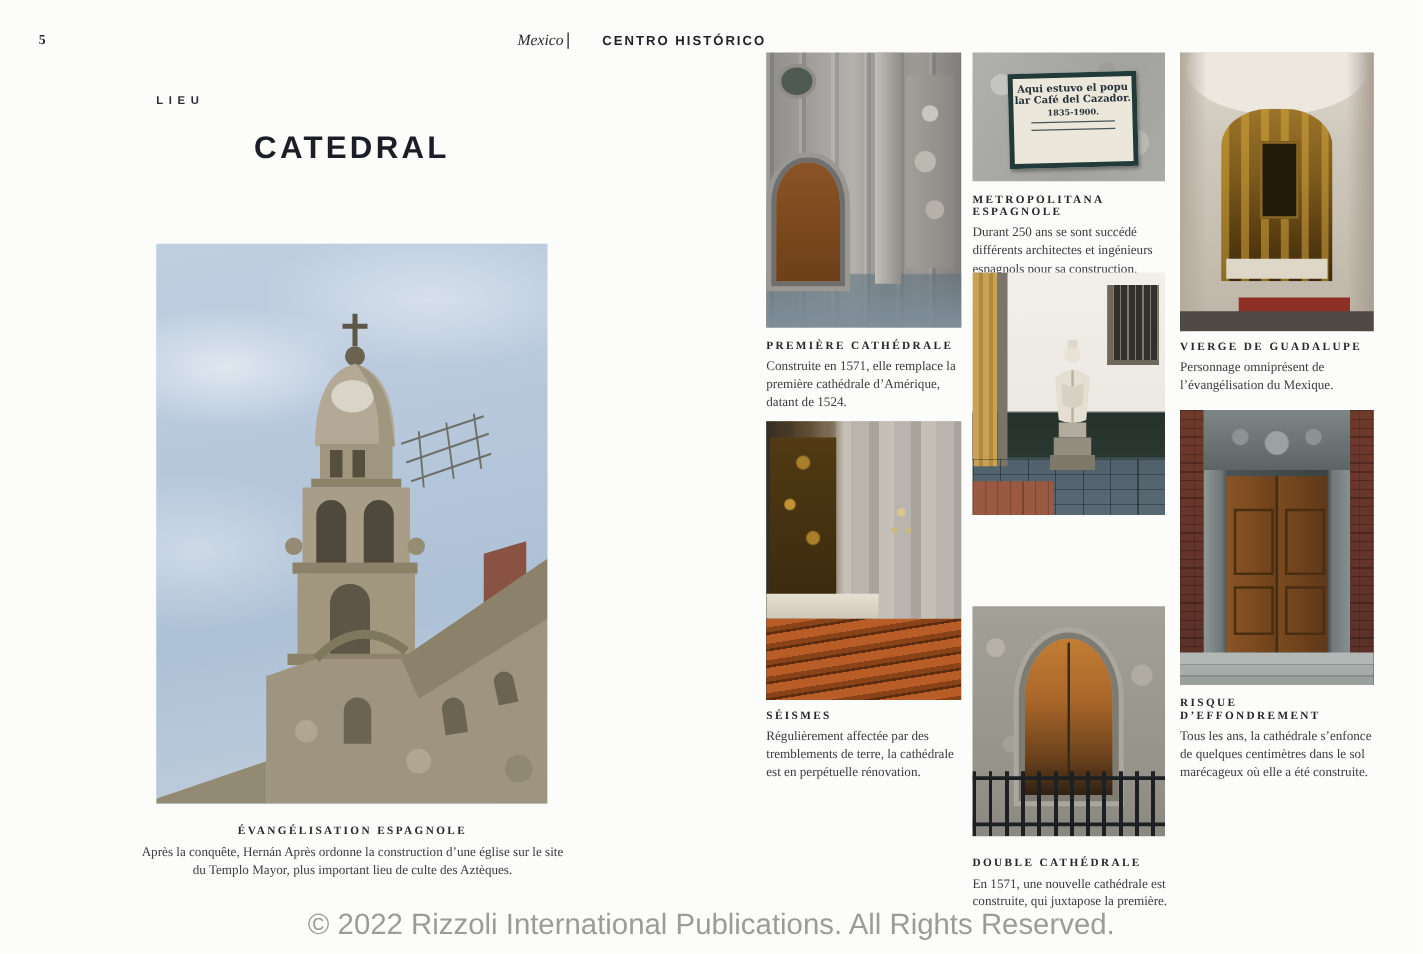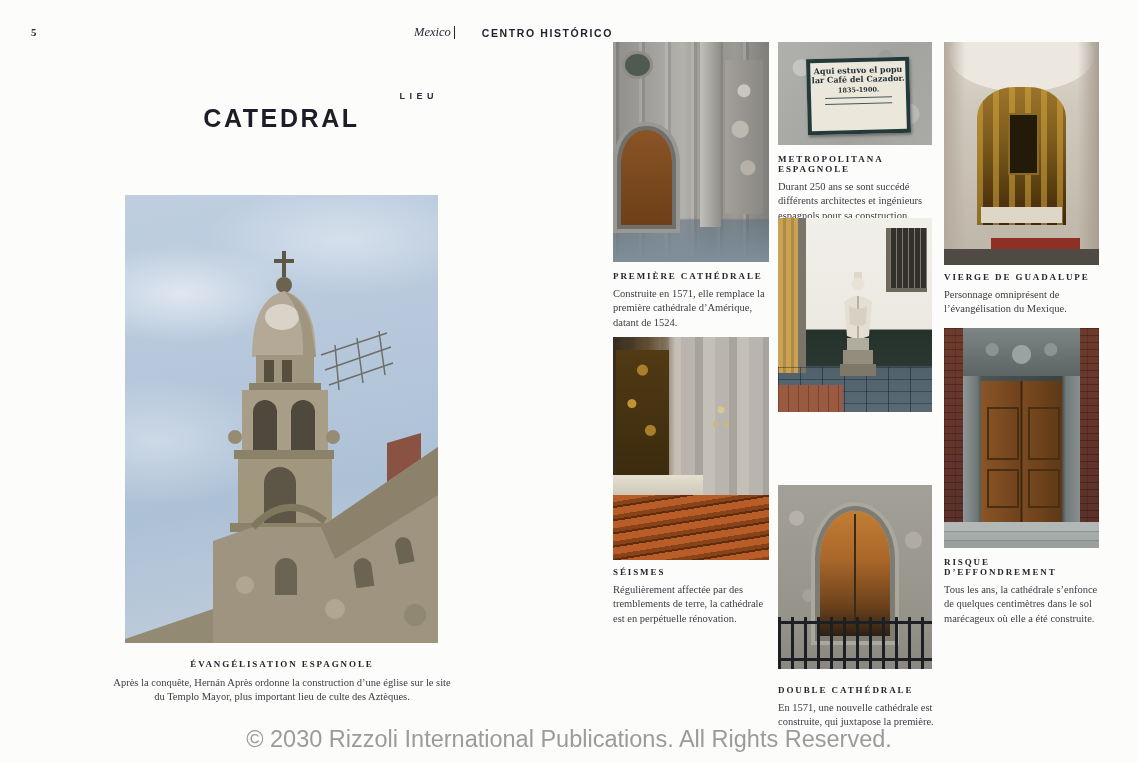--- a/index.html
+++ b/index.html
@@ -9,21 +9,21 @@
   .abs{position:absolute;}
 
   
   .pagenum{left:31px;top:26px;font:700 11px "Liberation Serif",serif;color:#2a2a32;}
   .runhead{left:383px;top:25px;display:flex;align-items:center;gap:3px;margin-left:31px;}
   .runhead .book{font:italic 400 12.5px "Liberation Serif",serif;color:#2a2a32;}
   .runhead .bar{width:1px;height:13px;background:#23232b;}
   .runhead .section{font:700 10.5px "Liberation Sans",sans-serif;letter-spacing:1.6px;color:#23232b;padding-left:24px;}
 
   
-  .kicker{left:125px;top:91px;width:313px;text-align:right;
+  .kicker{left:125px;top:75px;width:313px;text-align:left;
           font:700 9px "Liberation Sans",sans-serif;letter-spacing:4.5px;color:#2b2b33;}
   .title{left:60px;top:102px;width:443px;text-align:center;
          font:800 25px/32px "Liberation Sans",sans-serif;letter-spacing:2.6px;color:#1d1d27;}
 
   
   .cap-title{font:700 9px "Liberation Serif",serif;letter-spacing:1.9px;color:#26262c;}
   .cap-body{font:400 10.5px/1.38 "Liberation Serif",serif;color:#3c3c42;margin-top:6px;}
   .tile-cap{position:absolute;width:162px;}
   .main-cap{left:111px;top:659px;width:342px;text-align:center;}
   .main-cap .cap-body{margin-top:7px;}
@@ -323,15 +323,15 @@
     <div class="dpanel2"></div>
     <div class="dpanel3"></div>
     <div class="dpanel4"></div>
     <div class="steps"></div>
   </div>
   <div class="tile-cap" style="left:944px;top:557px">
     <div class="cap-title">RISQUE D’EFFONDREMENT</div>
     <div class="cap-body">Tous les ans, la cathédrale s’enfonce de quelques centimètres dans le sol marécageux où elle a été construite.</div>
   </div>
 
-  <div class="abs copyright">© 2030 Rizzoli International Publications. All Rights Reserved.</div>
+  <div class="abs copyright">© 2022 Rizzoli International Publications. All Rights Reserved.</div>
 
 </div>
 
 </body></html>

